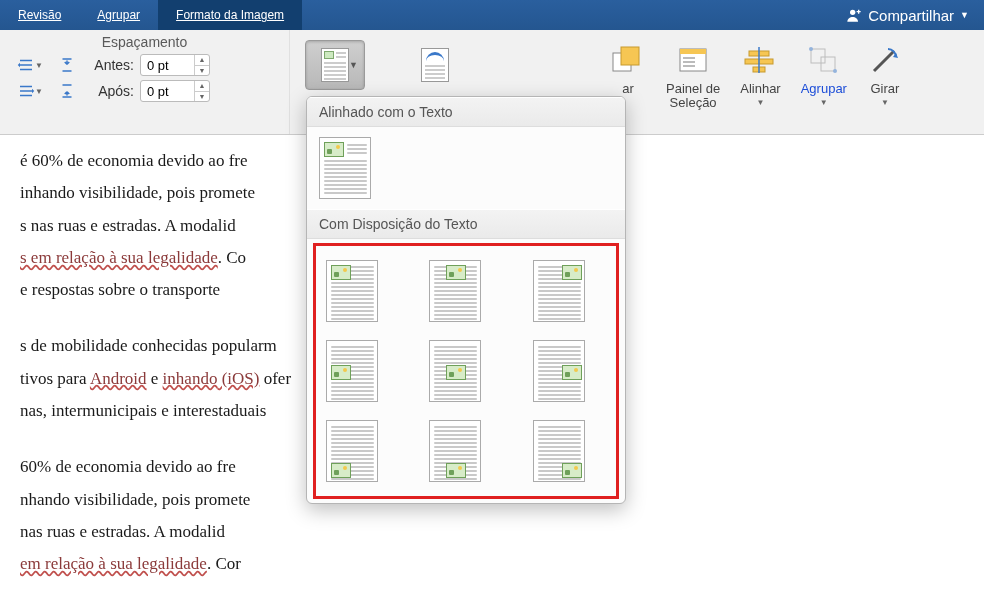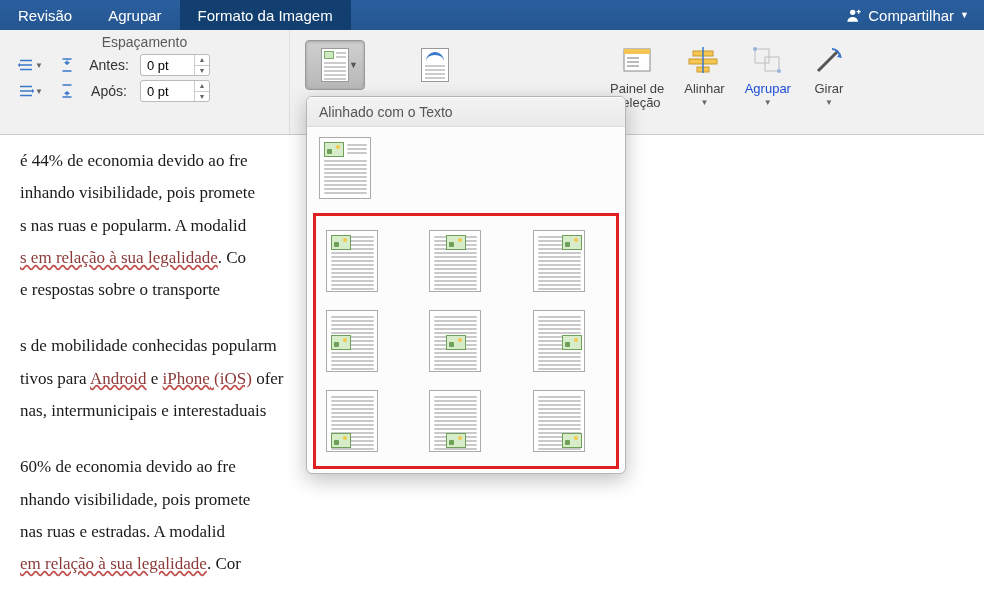--- a/index.html
+++ b/index.html
@@ -19,22 +19,23 @@
       background: linear-gradient(#2a5f9e, #245690);
       height: 30px;
       align-items: stretch;
       position: relative;
     }
     .tab {
       color: #fff;
       padding: 12px 18px;
       display: flex;
       align-items: center;
-      font-size: 15px;
+      font-size: 12px;
       cursor: pointer;
+      text-decoration: underline;
     }
     .tab.active {
       background: #123f6f;
     }
     .share {
       position: absolute;
       right: 0;
       top: 0;
       height: 30px;
       display: flex;
@@ -69,21 +70,21 @@
       flex-direction: column;
       gap: 4px;
     }
     .spacing-row {
       display: flex;
       align-items: center;
       gap: 6px;
     }
     .sp-icon { width: 40px; height: 22px; display:flex; align-items:center; justify-content:center;}
     .sp-icon2 { width: 22px; height: 22px; display:flex; align-items:center; justify-content:center;}
-    .sp-label { color: #333; font-size: 14px; width: 50px; text-align: center;}
+    .sp-label { color: #333; font-size: 14px; width: 50px; text-align: right;}
     .sp-input {
       width: 70px; height: 22px;
       background: #fff; border: 1px solid #bbb;
       display:flex; align-items:center;
       padding: 0 18px 0 6px;
       font-size: 13px;
       position: relative;
       border-radius: 3px;
     }
     .sp-input .stepper {
@@ -265,20 +266,29 @@
             </div>
         </div>
       </div>
     </div>
   </div>
 
   <div class="ribbon-right">
     <div class="rbtn">
       <div class="ico">
           <svg width="34" height="30" viewBox="0 0 34 30">
+            <rect x="2" y="8" width="18" height="18" fill="#fff" stroke="#888"></rect>
+            <rect x="10" y="2" width="18" height="18" fill="#f6c653" stroke="#c79a2e"></rect>
+          </svg>
+        </div>
+      <div class="lbl">ar</div>
+    </div>
+    <div class="rbtn">
+      <div class="ico">
+          <svg width="34" height="30" viewBox="0 0 34 30">
             <rect x="4" y="4" width="26" height="22" fill="#fff" stroke="#888"></rect>
             <rect x="4" y="4" width="26" height="5" fill="#f6c653"></rect>
             <rect x="7" y="12" width="12" height="2" fill="#bbb"></rect>
             <rect x="7" y="16" width="12" height="2" fill="#bbb"></rect>
             <rect x="7" y="20" width="12" height="2" fill="#bbb"></rect>
           </svg>
         </div>
       <div class="lbl" style="white-space:pre-line;">Painel de
 Seleção</div>
     </div>
@@ -339,29 +349,29 @@
     <div class="arc"></div>
     <div class="ln" style="top:16px;"></div>
     <div class="ln" style="top:20px;"></div>
     <div class="ln" style="top:24px;"></div>
     <div class="ln" style="top:28px;"></div>
   </div>
 </div>
 
 <div class="page">
   <p>
-    <span>é 44% de economia devido ao fre</span><br>
+    <span>é 60% de economia devido ao fre</span><br>
     <span>inhando visibilidade, pois promete</span><br>
-    <span>s nas ruas e popularm. A modalid</span><br>
+    <span>s nas ruas e estradas. A modalid</span><br>
     <span class="redunder">s em relação à sua legalidade</span><span>. Co</span><br>
     <span>e respostas sobre o transporte </span>
   </p>
   <p>
     <span>s de mobilidade conhecidas popularm</span><br>
-    <span>tivos para </span><span class="redunder">Android</span><span> e </span><span class="redunder">iPhone</span><span class="redunder"> (iOS)</span><span> ofer</span><br>
+    <span>tivos para </span><span class="redunder">Android</span><span> e </span><span class="redunder">inhando</span><span class="redunder"> (iOS)</span><span> ofer</span><br>
     <span>nas, intermunicipais e interestaduais </span><br>
   </p>
   <p>
     <span>60% de economia devido ao fre</span><br>
     <span>nhando visibilidade, pois promete</span><br>
     <span> nas ruas e estradas. A modalid</span><br>
     <span class="redunder">em relação à sua legalidade</span><span>. Cor</span><br>
     
   </p>
 </div>
@@ -378,20 +388,21 @@
       <div class="tl" style="top:26px;left:4px;width:43px;"></div>
       <div class="tl" style="top:30px;left:4px;width:43px;"></div>
       <div class="tl" style="top:34px;left:4px;width:43px;"></div>
       <div class="tl" style="top:38px;left:4px;width:43px;"></div>
       <div class="tl" style="top:42px;left:4px;width:43px;"></div>
       <div class="tl" style="top:46px;left:4px;width:43px;"></div>
       <div class="tl" style="top:50px;left:4px;width:43px;"></div>
       <div class="tl" style="top:54px;left:4px;width:43px;"></div>
     </div>
   </div>
+  <div class="pop-section-h">Com Disposição do Texto</div>
   <div class="pop-body">
     <div class="red-box">
       <div class="grid3" id="wrapgrid">
           <div class="opt-cell">
             <div class="tl" style="top: 5px; left: 4px; width: 43px;"></div>
             <div class="tl" style="top: 9px; left: 4px; width: 43px;"></div>
             <div class="tl" style="top: 13px; left: 4px; width: 43px;"></div>
             <div class="tl" style="top: 17px; left: 4px; width: 43px;"></div>
             <div class="tl" style="top: 21px; left: 4px; width: 43px;"></div>
             <div class="tl" style="top: 25px; left: 4px; width: 43px;"></div>

